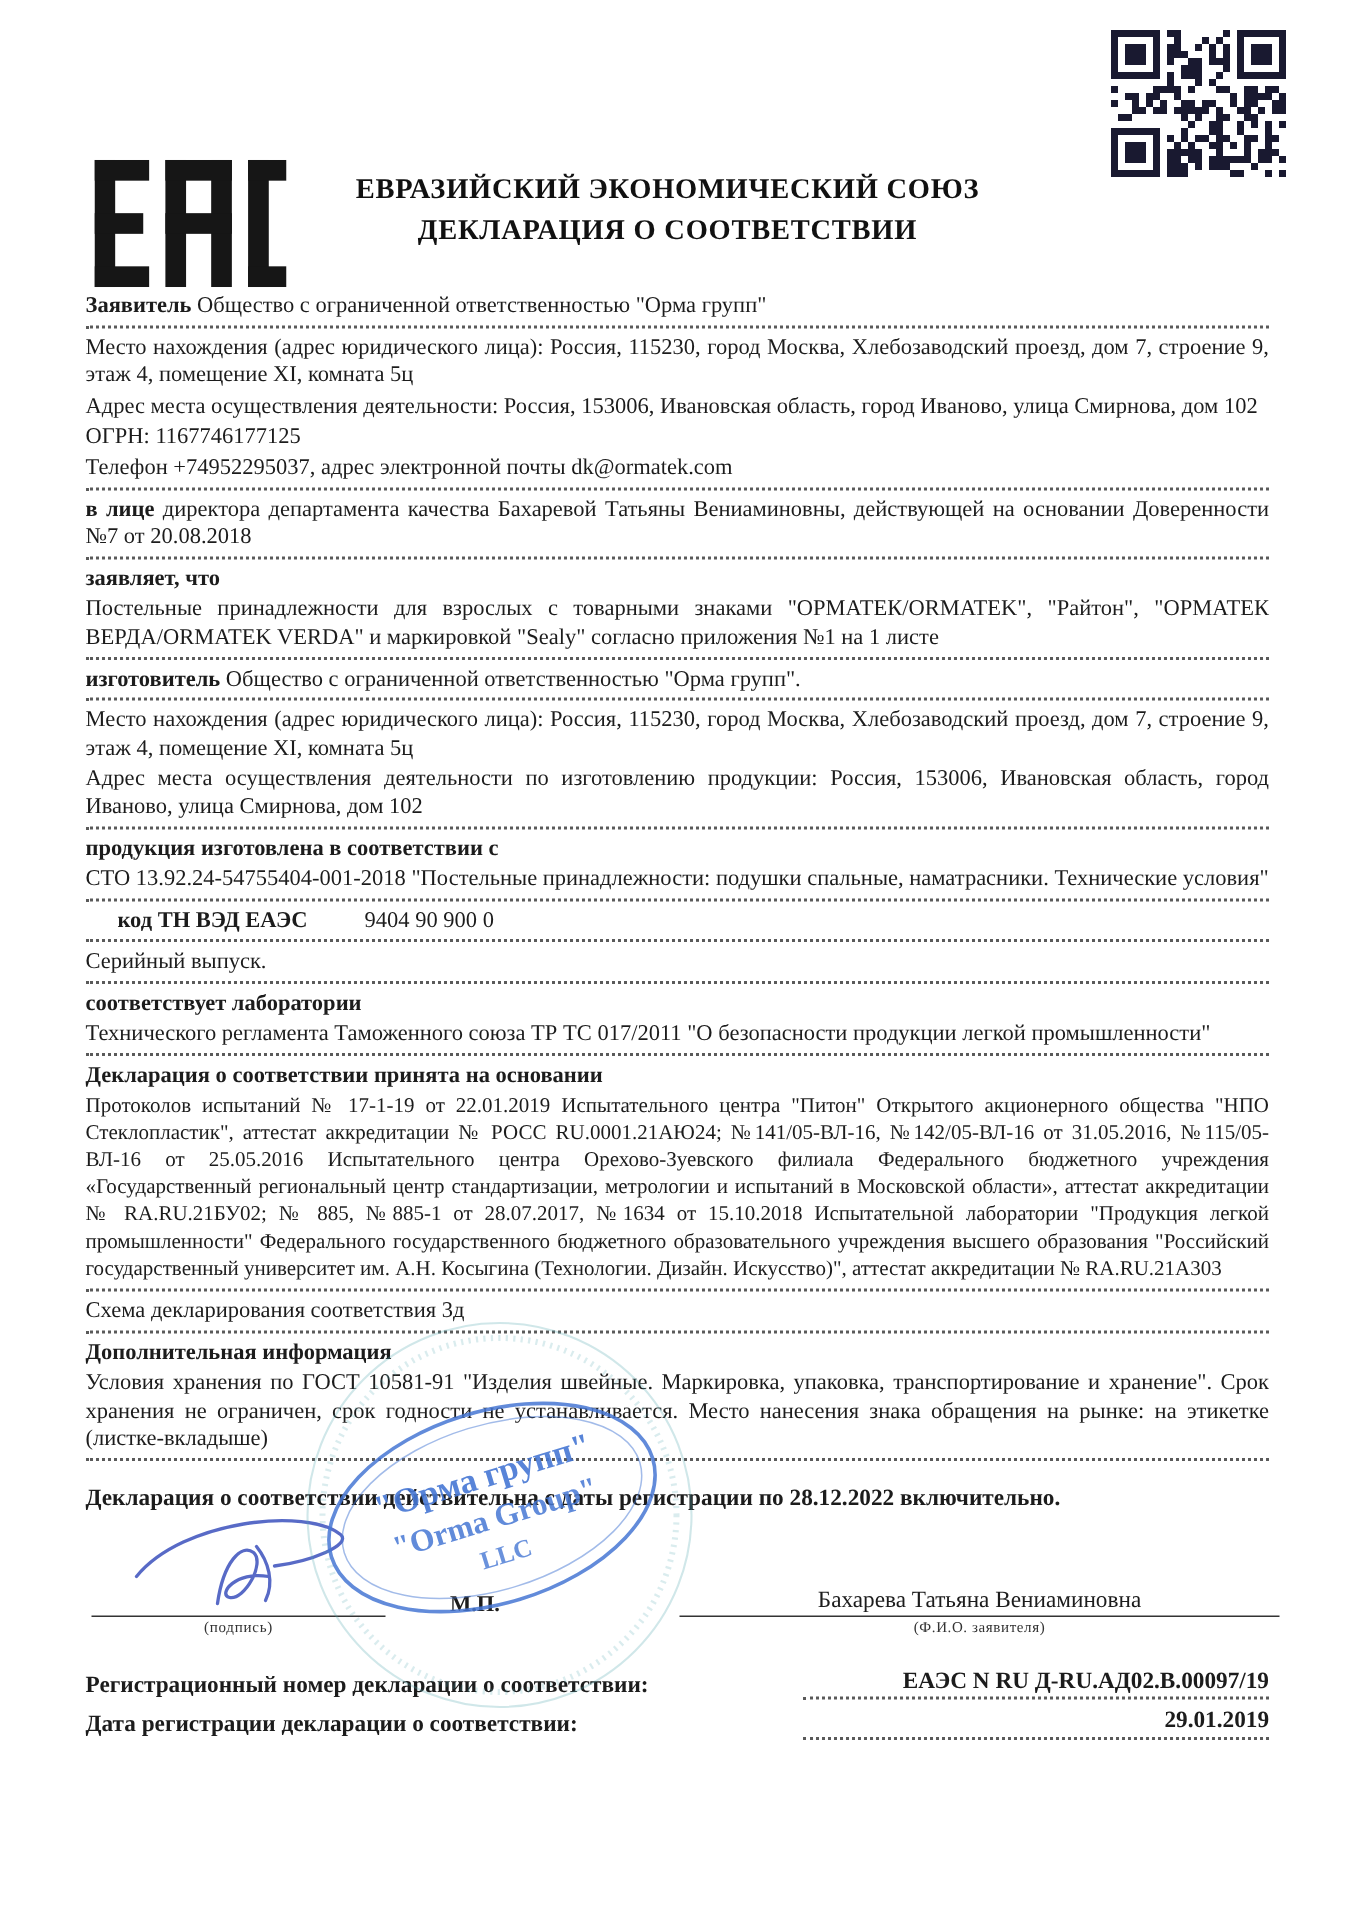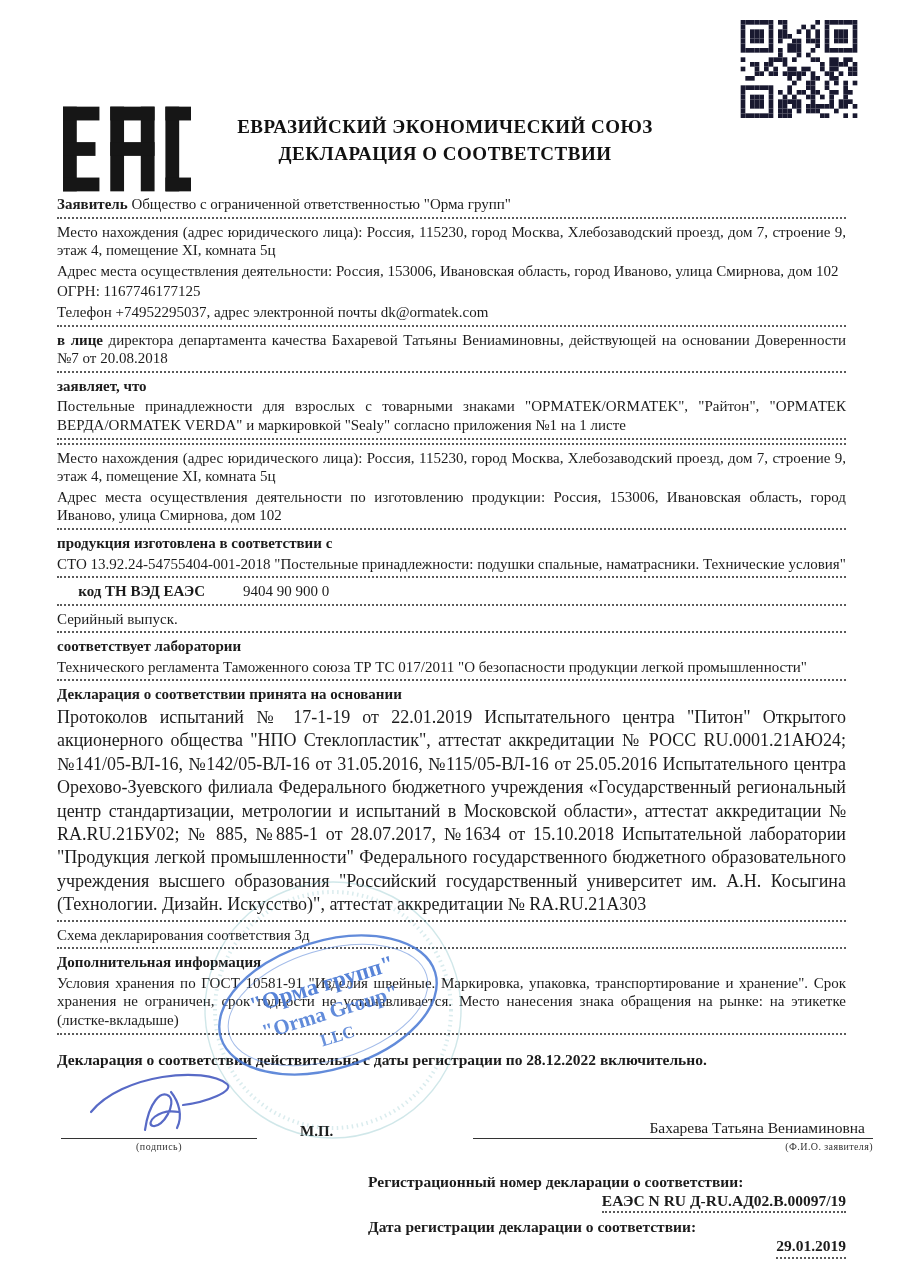--- a/index.html
+++ b/index.html
@@ -11,39 +11,39 @@
   .eac-logo{position:absolute;left:63px;top:106px;}
   .doc-title{position:absolute;left:150px;top:114px;width:590px;text-align:center;
     font-weight:bold;font-size:19px;line-height:1.4;letter-spacing:.5px;color:#111;}
   .qr-box{position:absolute;left:740px;top:20px;}
   
   .content{position:absolute;left:57px;top:194px;width:789px;font-size:15px;line-height:1.24;}
   .content p{margin:0;padding:1px 0;}
   .just{text-align:justify;}
   b.lbl{font-weight:bold;text-align:right;}
   hr.dot{border:none;border-bottom:2px dotted #5a5a5a;margin:2px 0 3px;height:0;}
-  .basis-par{font-size:18px;line-height:1.3;}
+  .basis-par{font-size:14px;line-height:1.3;}
   .tnved-row .val{display:inline-block;margin-left:38px;}
   .tnved-row b.lbl{display:inline-block;min-width:148px;}
   .validity{font-weight:bold;margin-top:14px !important;margin-bottom:6px !important;font-size:15.5px;}
   
   .sig-block{position:relative;height:86px;margin-top:12px;}
   .sig-line{position:absolute;left:4px;top:56px;width:196px;border-bottom:1.3px solid #333;}
   .sig-caption{position:absolute;left:4px;top:59px;width:196px;text-align:center;
     font-size:10px;color:#333;letter-spacing:.5px;}
   .sig-svg{position:absolute;left:30px;top:-10px;}
   .mp{position:absolute;left:243px;top:40px;font-weight:bold;font-size:15px;}
-  .fio-wrap{position:absolute;left:416px;top:36px;width:400px;text-align:right;}
+  .fio-wrap{position:absolute;left:396px;top:36px;width:400px;text-align:center;}
   .fio-name{font-size:15.5px;border-bottom:1.3px solid #333;padding:0 8px 1px;}
   .fio-caption{font-size:10px;color:#333;letter-spacing:.4px;padding-top:2px;}
   
   .stamp-svg{position:absolute;left:148px;top:745px;pointer-events:none;z-index:5;}
   
   .reg{margin-top:2px;font-size:15.5px;}
-  .reg-row{display:flex;align-items:flex-end;padding:2px 0;flex-direction:column;}
+  .reg-row{display:flex;align-items:flex-end;padding:2px 0;}
   .reg-label{font-weight:bold;width:478px;flex:none;}
   .reg-value{font-weight:bold;flex:1;border-bottom:2px dotted #5a5a5a;padding-bottom:1px;text-align:right;}
 </style>
 </head>
 <body>
 
 <div class="page">
 
   <div class="eac-logo">
     <svg width="128" height="86" viewBox="0 0 130 86">
@@ -346,20 +346,21 @@
     <p>Телефон +74952295037, адрес электронной почты dk@ormatek.com</p>
     <hr class="dot">
 
     <p class="just"><b class="lbl">в лице</b> <span>директора департамента качества Бахаревой Татьяны Вениаминовны, действующей на основании Доверенности №7 от 20.08.2018</span></p>
     <hr class="dot">
 
     <p><b class="lbl">заявляет, что</b></p>
     <p class="just">Постельные принадлежности для взрослых с товарными знаками "ОРМАТЕК/ORMATEK", "Райтон", "ОРМАТЕК ВЕРДА/ORMATEK VERDA" и маркировкой "Sealy" согласно приложения №1 на 1 листе</p>
     <hr class="dot">
 
+    <p><b class="lbl">изготовитель</b> <span>Общество с ограниченной ответственностью "Орма групп".</span></p>
     <hr class="dot">
 
     <p class="just">Место нахождения (адрес юридического лица): Россия, 115230, город Москва, Хлебозаводский проезд, дом 7, строение 9, этаж 4, помещение XI, комната 5ц</p>
     <p class="just">Адрес места осуществления деятельности по изготовлению продукции: Россия, 153006, Ивановская область, город Иваново, улица Смирнова, дом 102</p>
     <hr class="dot">
 
     <p><b class="lbl">продукция изготовлена в соответствии с</b></p>
     <p class="just">СТО 13.92.24-54755404-001-2018 "Постельные принадлежности: подушки спальные, наматрасники. Технические условия"</p>
     <hr class="dot">
 

